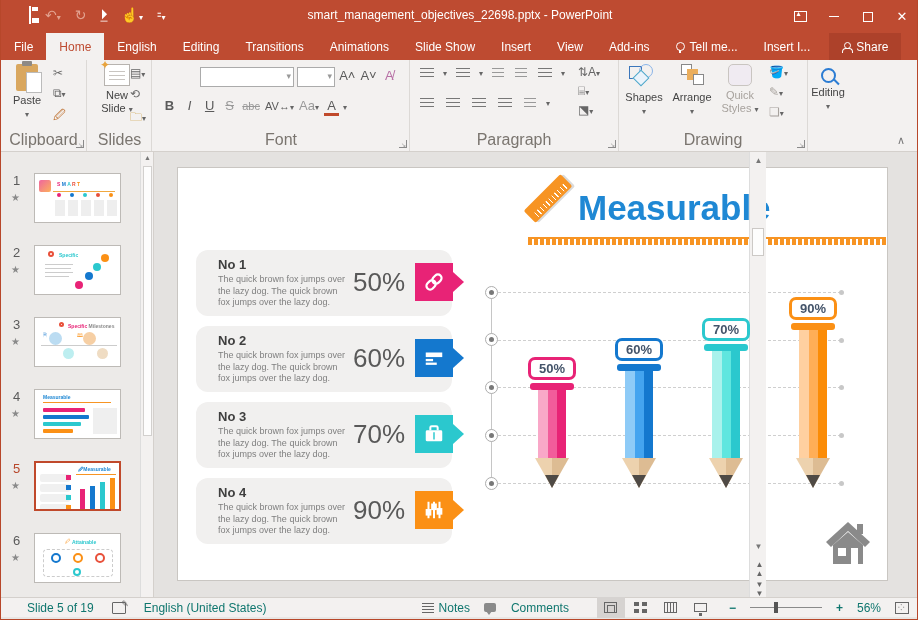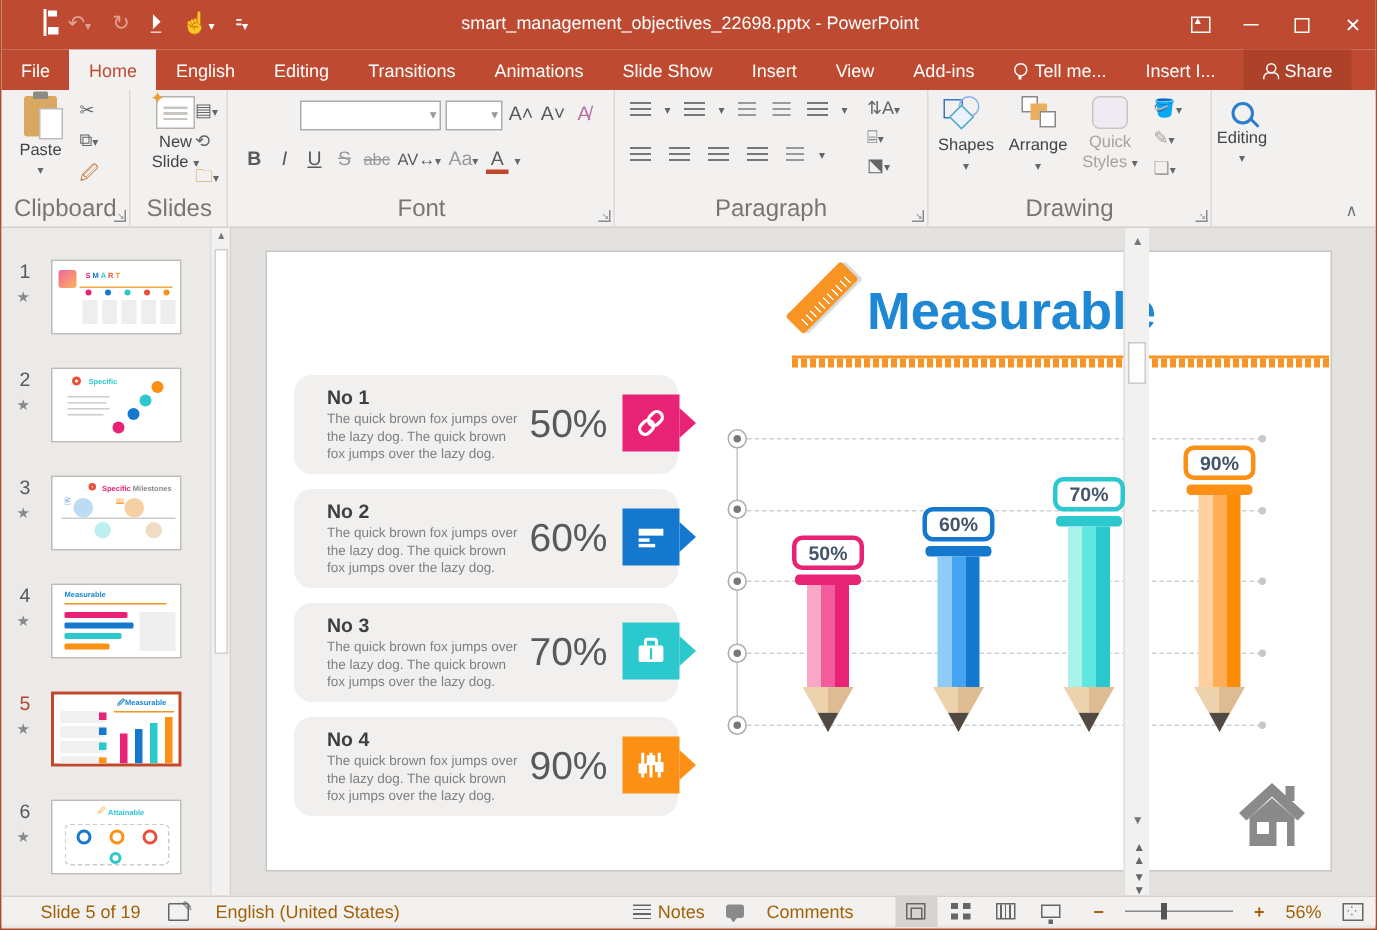--- a/index.html
+++ b/index.html
@@ -136,21 +136,21 @@
   .home-ico { position:absolute; left:646px; top:352px; }
 
   
   .vscroll { position:absolute; left:748px; top:0; width:17px; height:445px; background:#F3F1F0; border-left:1px solid #DDD; }
   .vscroll .arr { position:absolute; left:0; width:17px; text-align:center; font-size:8px; color:#777; }
   .vscroll .sthumb { position:absolute; left:2px; top:76px; width:12px; height:28px; background:#FDFDFD; border:1px solid #CCC9C6; }
   .vscroll .dbl { position:absolute; left:0; width:17px; text-align:center; font-size:8px; color:#666; letter-spacing:-2px; }
 
   
   .statusbar { position:absolute; left:0; top:597px; width:918px; height:20px; background:#F3F1F0; border-top:1px solid #D4D0CC;
-               display:flex; align-items:center; font-size:12px; color:#a16207; }
+               display:flex; align-items:center; font-size:12px; color:#0f766e; }
   .sb-left { display:flex; align-items:center; gap:18px; padding-left:26px; }
   .sb-right { margin-left:auto; display:flex; align-items:center; gap:14px; padding-right:10px; }
   .spell-ico { width:14px; height:12px; border:1px solid #666; border-radius:1px; position:relative; }
   .spell-ico::after { content:"✎"; position:absolute; right:-4px; top:-4px; font-size:9px; color:#666; }
   .notes-ico { width:12px; height:10px; background:repeating-linear-gradient(#666 0 1px, transparent 1px 3px); }
   .comm-ico { width:12px; height:9px; background:#8A8A8A; border-radius:2px; position:relative; }
   .comm-ico::after { content:""; position:absolute; left:2px; bottom:-3px; border-left:3px solid transparent; border-right:3px solid transparent; border-top:4px solid #8A8A8A; }
   .viewbtn { width:28px; height:21px; display:flex; align-items:center; justify-content:center; color:#555; font-size:12px; }
   .viewbtn.active { background:#D6D3D1; }
   .vb-normal { width:13px; height:11px; border:1px solid #666; position:relative; }

